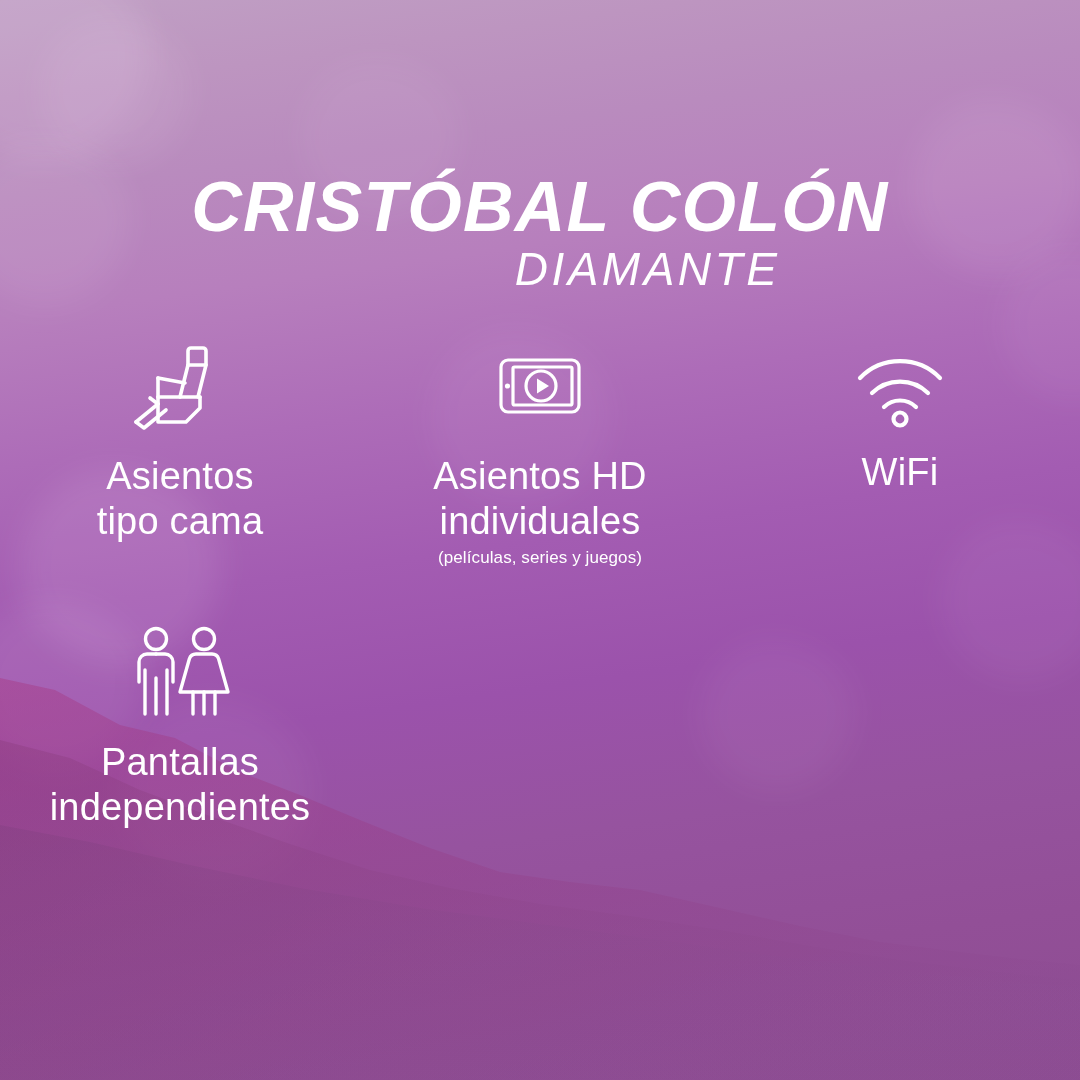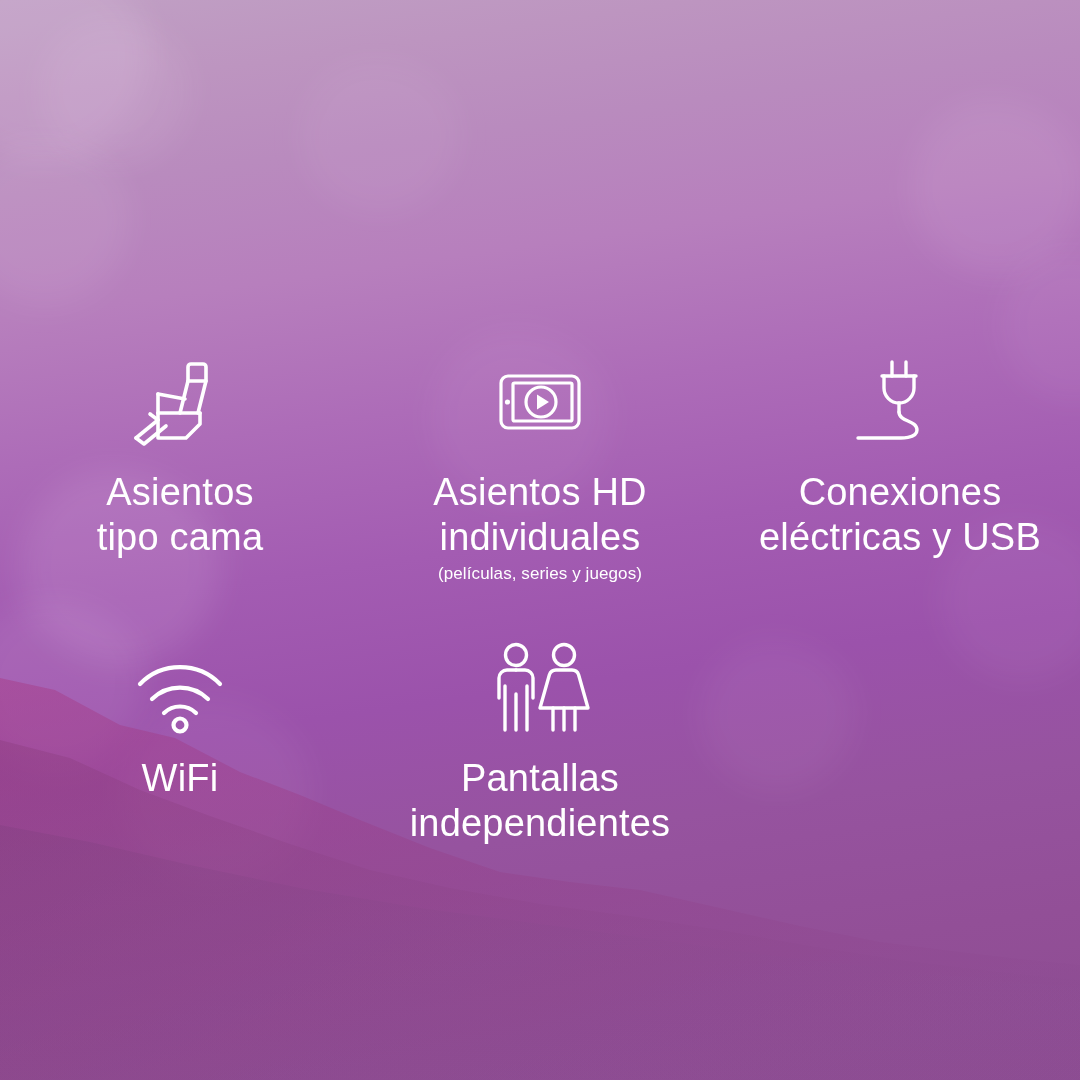--- a/index.html
+++ b/index.html
@@ -77,21 +77,21 @@
     color: #ffffff;
     letter-spacing: 3.5px;
     margin-top: 2px;
     margin-left: 215px;
     line-height: 1.05;
   }
 
   
   .grid {
     position: absolute;
-    top: 344px;
+    top: 328px;
     left: 0;
     width: 1080px;
     display: grid;
     grid-template-columns: repeat(3, 1fr);
     grid-template-rows: 290px 290px;
   }
   .cell {
     position: relative;
     display: flex;
     flex-direction: column;
@@ -160,20 +160,24 @@
       <linearGradient id="mtnC" x1="0" y1="0" x2="1" y2="0.4">
         <stop offset="0%" stop-color="#7e3f7d" stop-opacity="0.34"></stop>
         <stop offset="100%" stop-color="#8e5196" stop-opacity="0.10"></stop>
       </linearGradient>
     </defs>
     <path d="M0,58 L55,70 L120,105 L175,118 L240,152 L300,175 L360,200 L430,228 L500,252 L570,262 L640,270 L720,288 L800,306 L880,322 L960,332 L1030,340 L1080,345 L1080,460 L0,460 Z" fill="url(#mtnA)"></path>
     <path d="M0,120 L70,138 L140,170 L210,196 L290,224 L370,250 L450,268 L540,284 L630,296 L720,310 L810,326 L900,340 L1000,352 L1080,360 L1080,460 L0,460 Z" fill="url(#mtnB)"></path>
     <path d="M0,205 L90,222 L190,245 L300,268 L420,288 L540,304 L660,320 L790,338 L920,352 L1080,368 L1080,460 L0,460 Z" fill="url(#mtnC)"></path>
   </svg>
 
+  <div class="title-block">
+    <div class="title-main">CRISTÓBAL COLÓN</div>
+    <div class="title-sub">DIAMANTE</div>
+  </div>
 
   <div class="grid">
 
     <div class="cell">
       <div class="icon">
         <svg width="104" height="104" viewBox="0 0 104 104" fill="none" stroke="#ffffff" stroke-width="3.6" stroke-linecap="round" stroke-linejoin="round">
           <path d="M63 14 h12 a3 3 0 0 1 3 3 v14 h-18 v-14 a3 3 0 0 1 3 -3 z"></path>
           <path d="M60 31 L52 63"></path>
           <path d="M78 31 L70 63"></path>
           <path d="M30 44 L57 49"></path>
@@ -198,35 +202,20 @@
           <circle cx="19.5" cy="52" r="2.6" fill="#ffffff" stroke="none"></circle>
           <circle cx="53" cy="52" r="15"></circle>
           <path d="M49 44.5 L61 52 L49 59.5 Z" fill="#ffffff" stroke="none"></path>
         </svg>
       </div>
       <div class="label">Asientos HD
 individuales</div>
       <div class="sublabel">(películas, series y juegos)</div>
     </div>
 
-    <div class="cell">
-      <div class="icon">
-        <svg width="104" height="104" viewBox="0 0 104 104" fill="none" stroke="#ffffff" stroke-width="3.4" stroke-linecap="round" stroke-linejoin="round">
-          <path d="M44 12 L44 26"></path>
-          <path d="M58 12 L58 26"></path>
-          <path d="M34 26 h34"></path>
-          <path d="M36 26 v12 a15 15 0 0 0 15 15 h0 a15 15 0 0 0 15 -15 v-12"></path>
-          <path d="M51 53 L51 62"></path>
-          <path d="M51 62 C51 72, 69 70, 69 80 C69 89, 51 88, 51 88 L10 88"></path>
-        </svg>
-      </div>
-      <div class="label">Conexiones
-eléctricas y USB</div>
-      <div class="sublabel"></div>
-    </div>
 
     <div class="cell row2">
       <div class="icon">
         <svg width="104" height="104" viewBox="0 0 104 104" fill="none" stroke="#ffffff" stroke-width="4.2" stroke-linecap="round" stroke-linejoin="round">
           <path d="M12 46 A56 56 0 0 1 92 46"></path>
           <path d="M24 61 A40 40 0 0 1 80 61"></path>
           <path d="M36 75 A23 23 0 0 1 68 75"></path>
           <circle cx="52" cy="87" r="6.5" stroke-width="4.2"></circle>
         </svg>
       </div>

